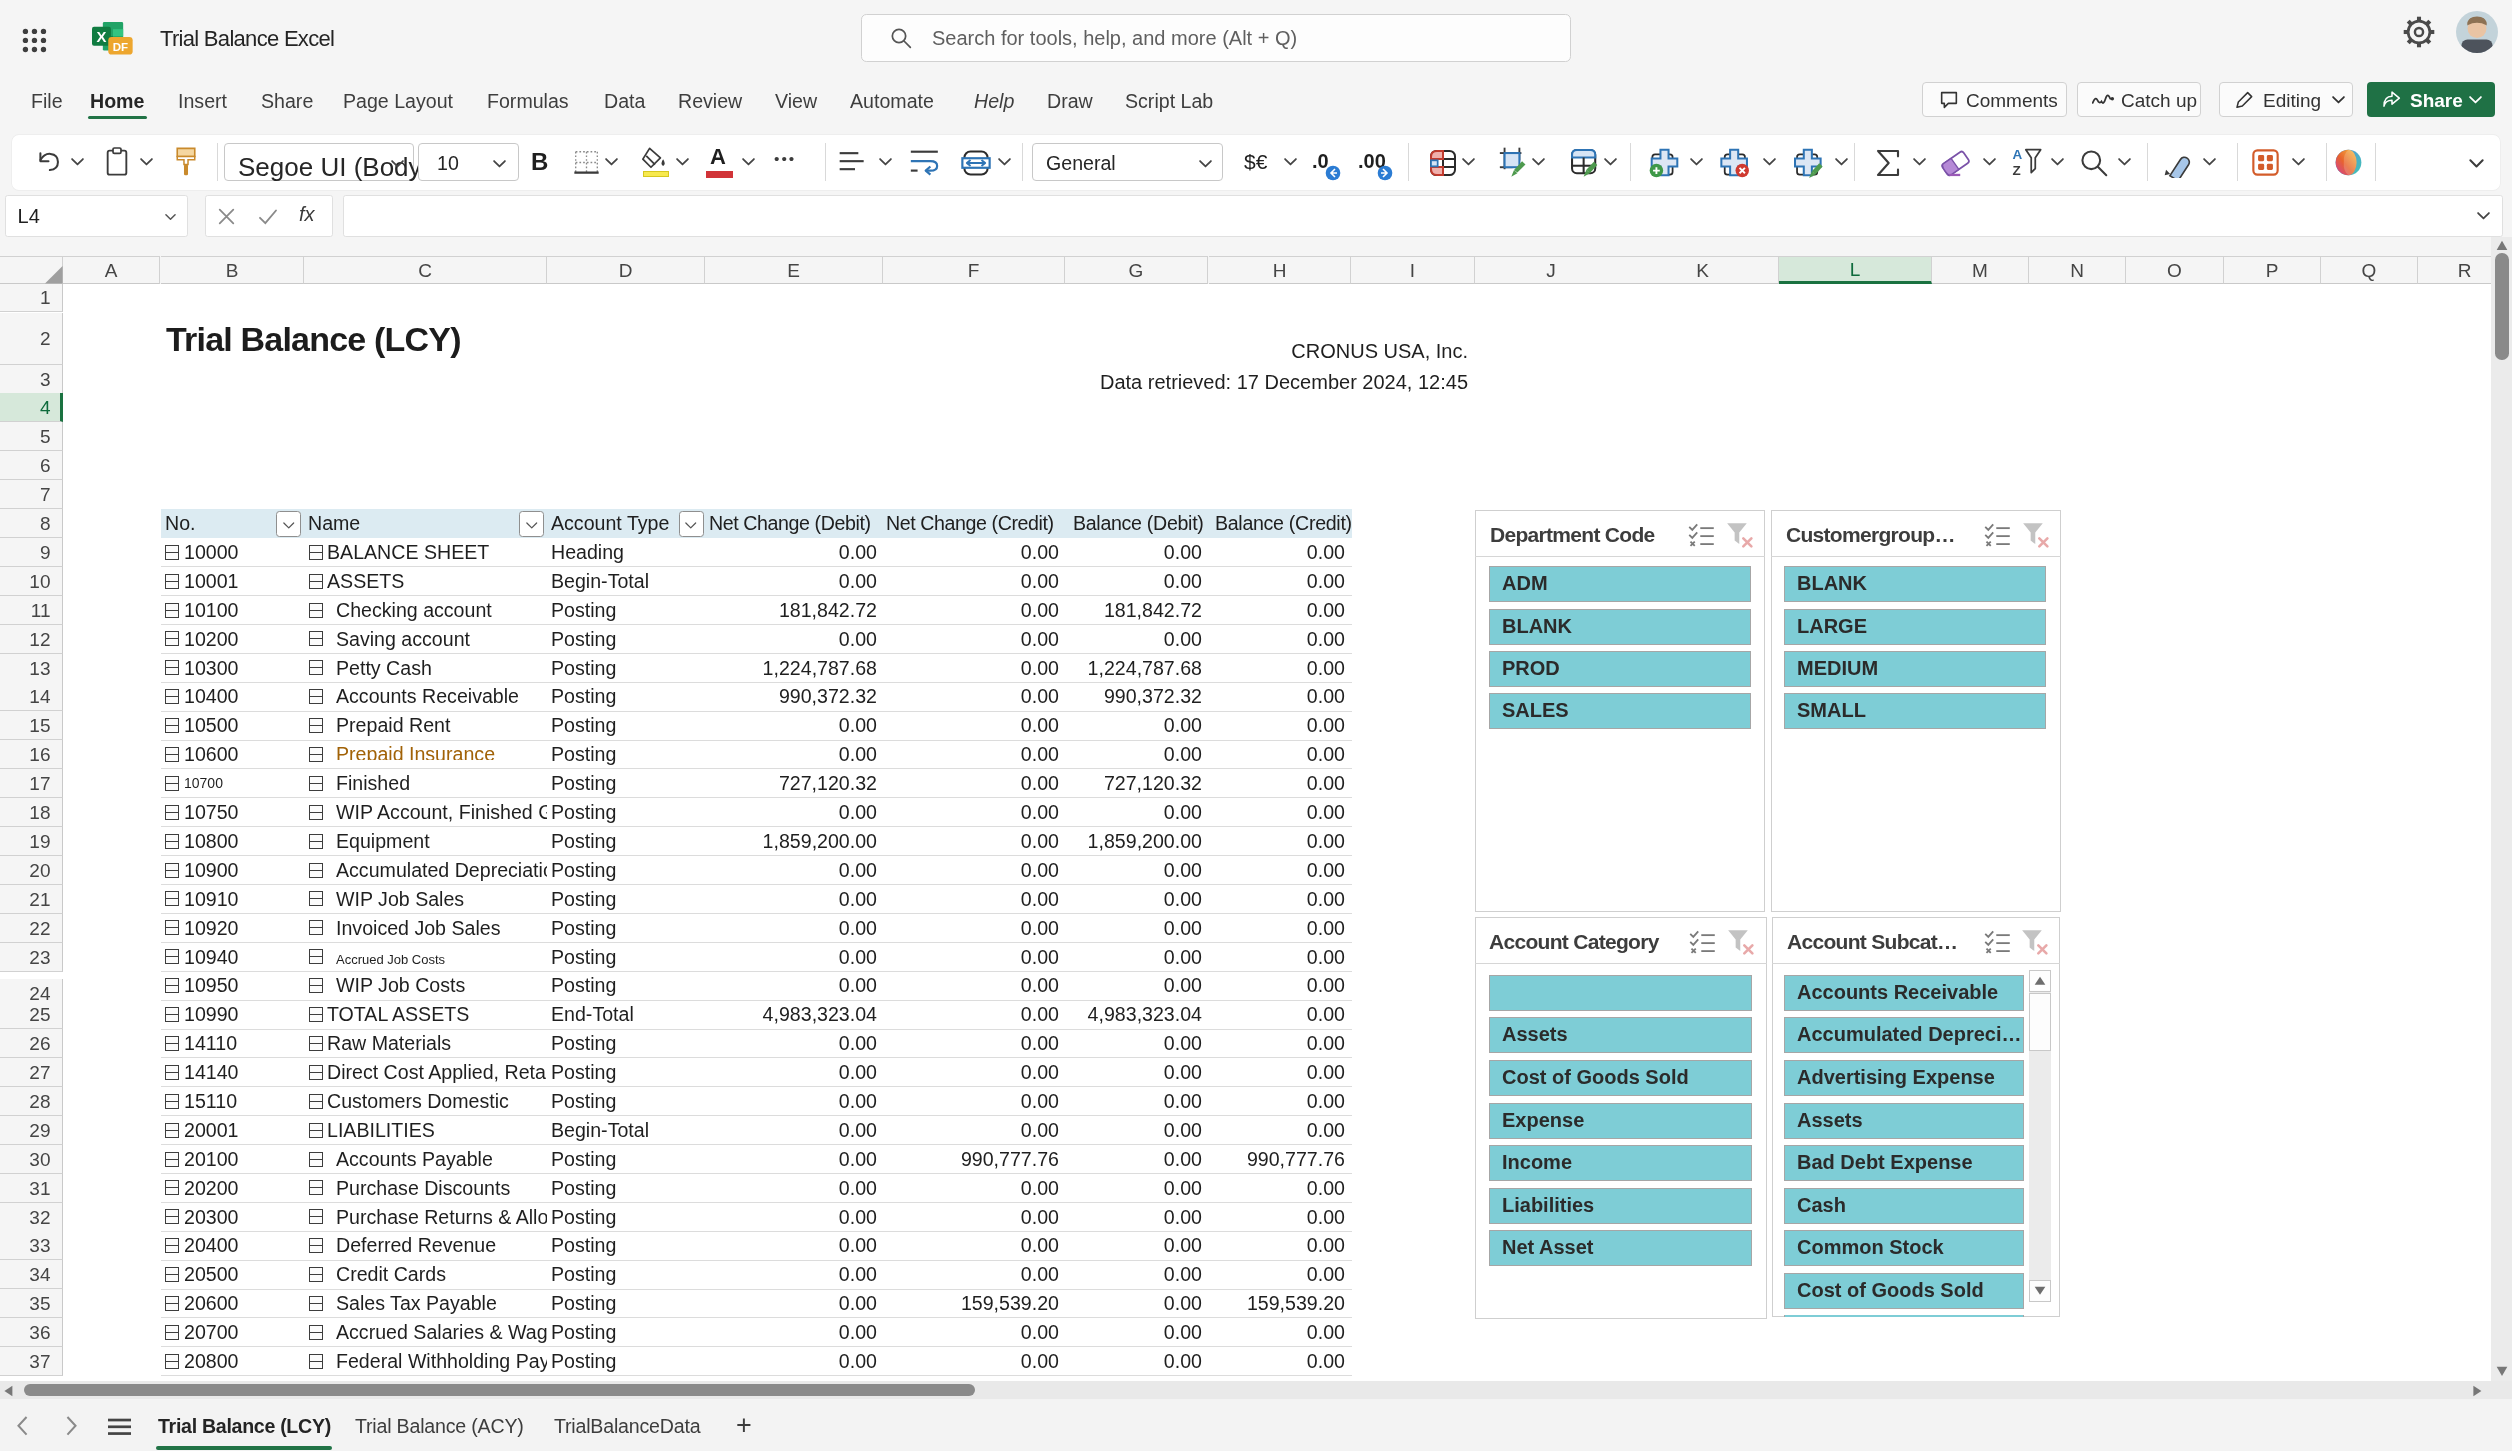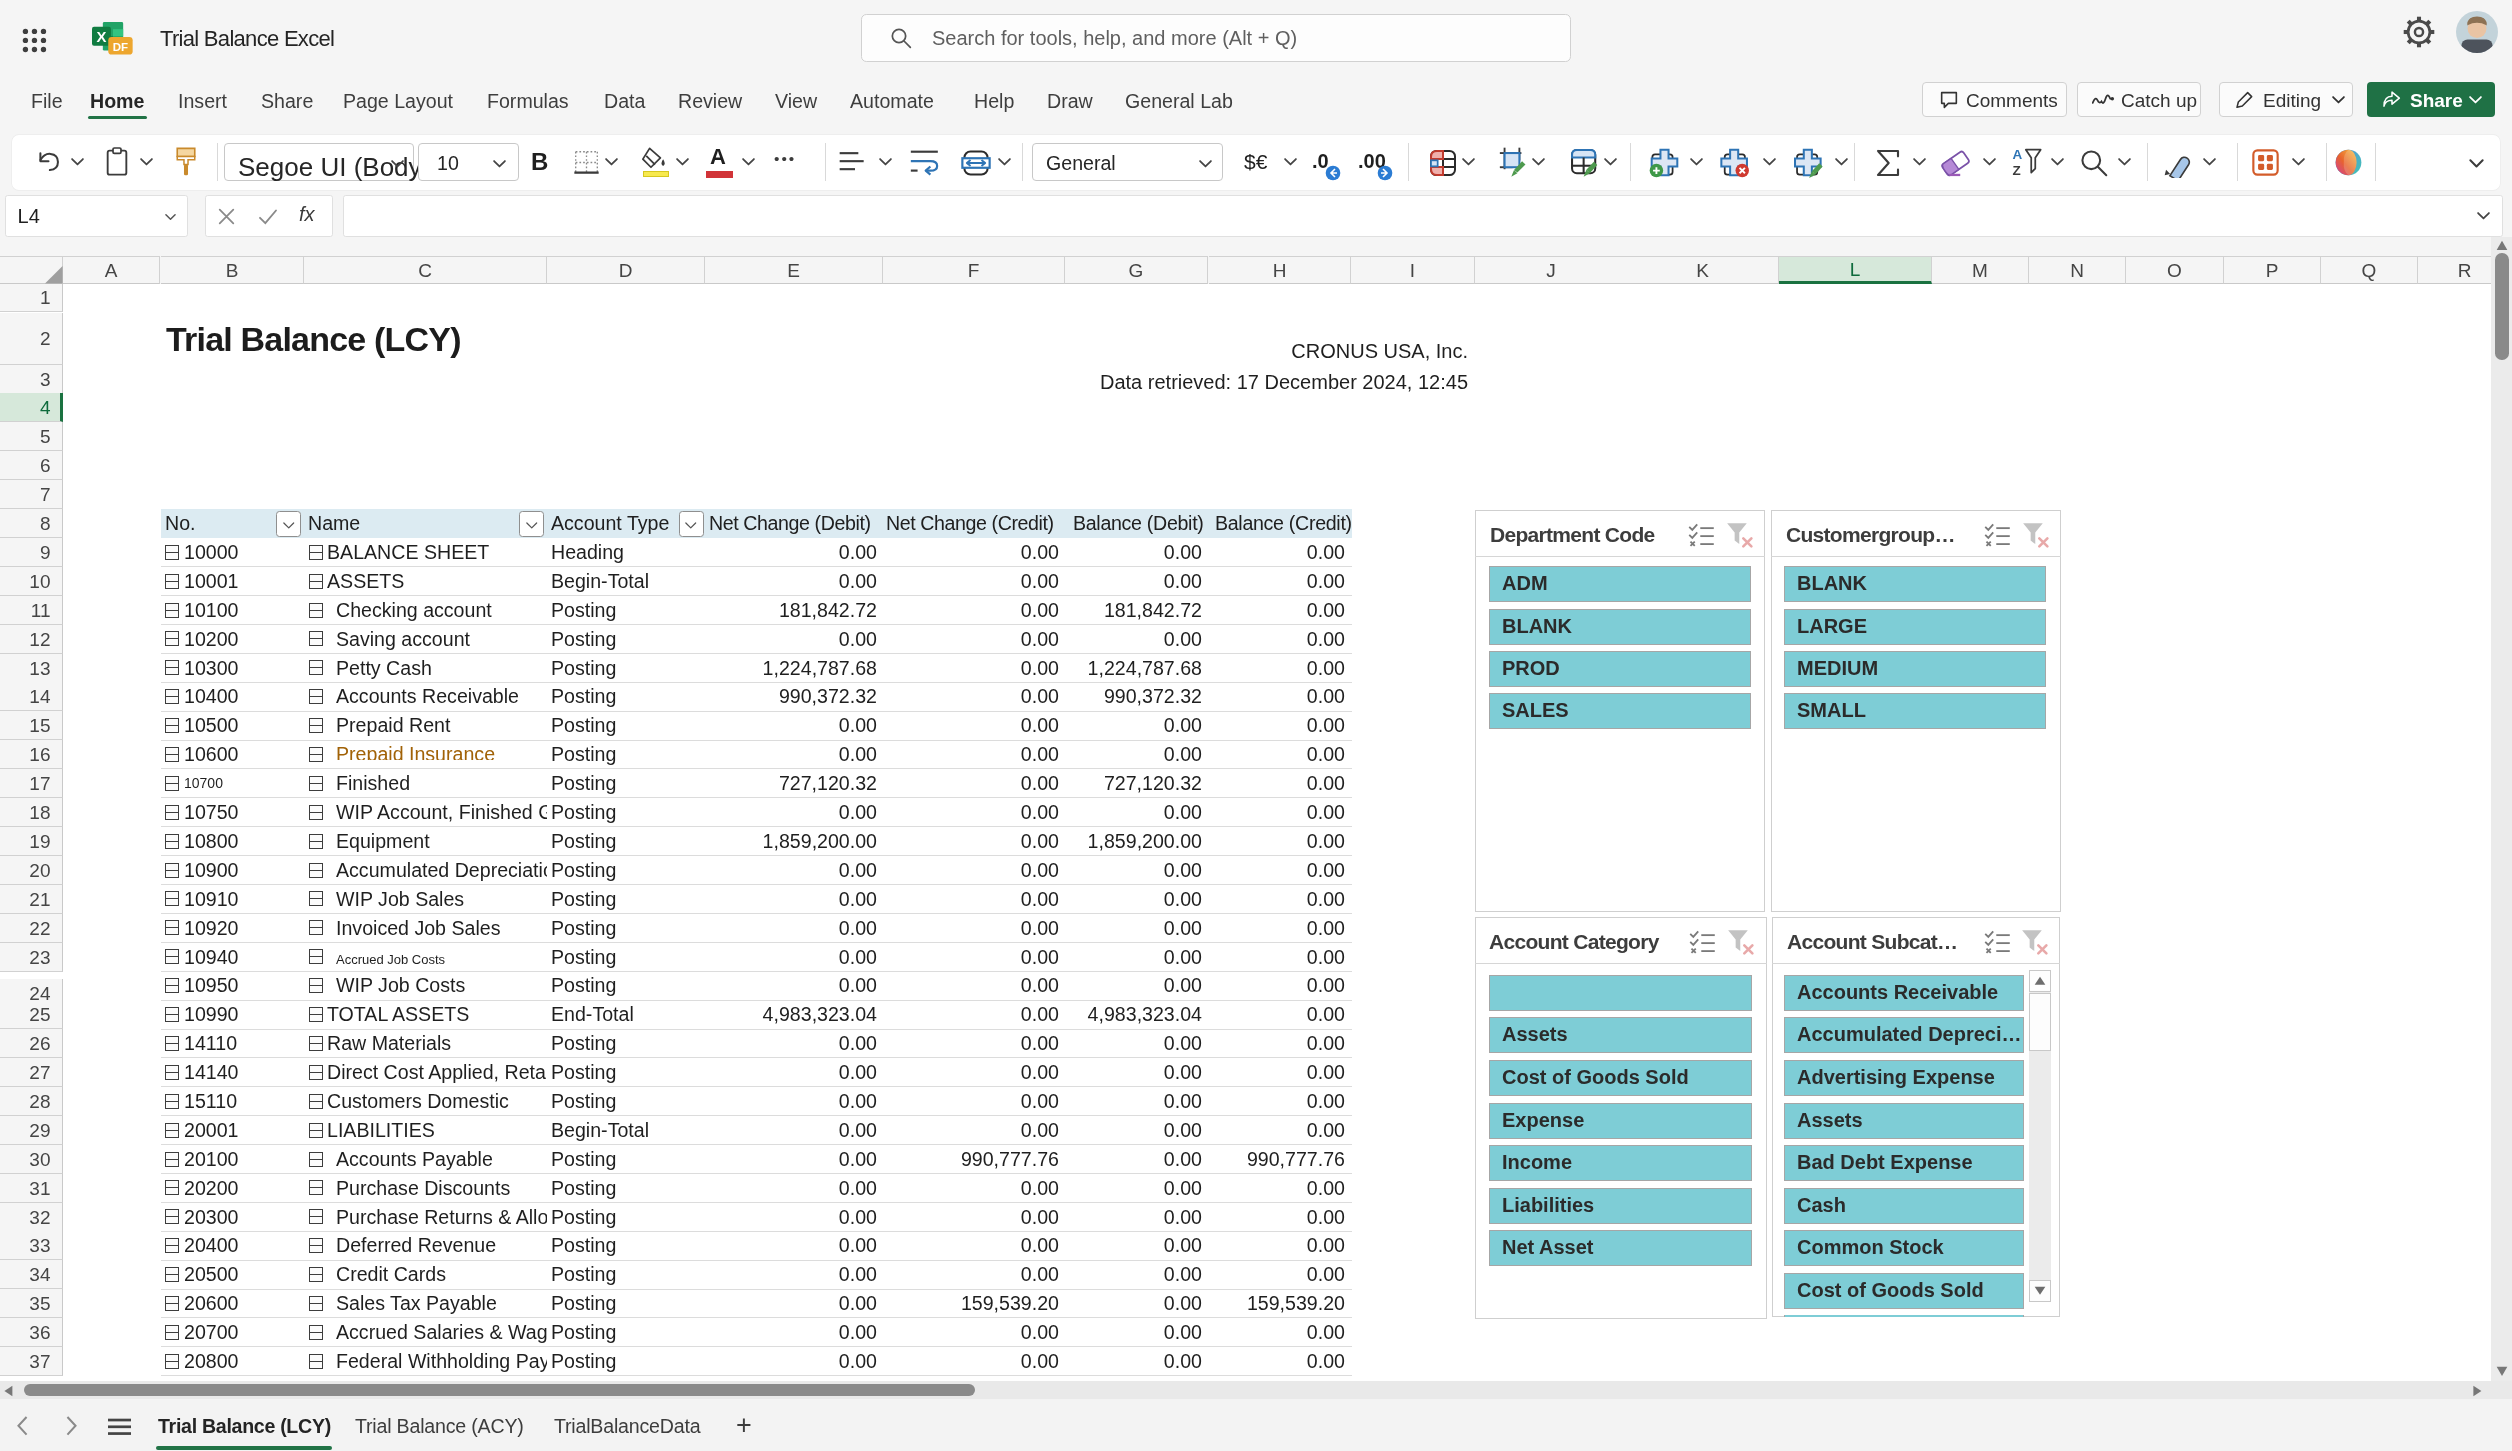--- a/index.html
+++ b/index.html
@@ -74,23 +74,23 @@
 <div style="position:absolute;left:31px;top:90px;font-size:19.6px;color:#3e3e3e;white-space:nowrap;">File</div>
 <div style="position:absolute;left:90px;top:90px;font-size:19.6px;color:#262626;white-space:nowrap;font-weight:600;">Home</div>
 <div style="position:absolute;left:178px;top:90px;font-size:19.6px;color:#3e3e3e;white-space:nowrap;">Insert</div>
 <div style="position:absolute;left:261px;top:90px;font-size:19.6px;color:#3e3e3e;white-space:nowrap;">Share</div>
 <div style="position:absolute;left:343px;top:90px;font-size:19.6px;color:#3e3e3e;white-space:nowrap;">Page Layout</div>
 <div style="position:absolute;left:487px;top:90px;font-size:19.6px;color:#3e3e3e;white-space:nowrap;">Formulas</div>
 <div style="position:absolute;left:604px;top:90px;font-size:19.6px;color:#3e3e3e;white-space:nowrap;">Data</div>
 <div style="position:absolute;left:678px;top:90px;font-size:19.6px;color:#3e3e3e;white-space:nowrap;">Review</div>
 <div style="position:absolute;left:775px;top:90px;font-size:19.6px;color:#3e3e3e;white-space:nowrap;">View</div>
 <div style="position:absolute;left:850px;top:90px;font-size:19.6px;color:#3e3e3e;white-space:nowrap;">Automate</div>
-<div style="position:absolute;left:974px;top:90px;font-size:19.6px;color:#3e3e3e;white-space:nowrap;">Help</div>
+<div style="position:absolute;left:974px;top:90px;font-size:19.6px;color:#3e3e3e;white-space:nowrap;font-style:italic;">Help</div>
 <div style="position:absolute;left:1047px;top:90px;font-size:19.6px;color:#3e3e3e;white-space:nowrap;">Draw</div>
-<div style="position:absolute;left:1125px;top:90px;font-size:19.6px;color:#3e3e3e;white-space:nowrap;">General Lab</div>
+<div style="position:absolute;left:1125px;top:90px;font-size:19.6px;color:#3e3e3e;white-space:nowrap;">Script Lab</div>
 <div style="position:absolute;left:88px;top:116px;width:59px;height:3.4px;background:#217346;border-radius:2px;"></div>
 <div style="position:absolute;left:1922px;top:82px;width:145px;height:35px;background:#fbfbfb;border:1.4px solid #d1d1d1;border-radius:4px;"></div>
 <svg style="position:absolute;left:1939px;top:90px" width="20" height="20" viewBox="0 0 30 30">
 <path d="M4 4 h22 v16 h-12 l-6 6 v-6 h-4 z" fill="none" stroke="#333" stroke-width="2.4" stroke-linejoin="round"></path>
     </svg>
 <div style="position:absolute;left:1966px;top:90px;font-size:19px;color:#333;white-space:nowrap;">Comments</div>
 <div style="position:absolute;left:2077px;top:82px;width:124px;height:35px;background:#fbfbfb;border:1.4px solid #d1d1d1;border-radius:4px;"></div>
 <svg style="position:absolute;left:2092px;top:92px" width="23" height="17.6" viewBox="0 0 34 26">
 <path d="M1 16 Q5 6 8 12 T14 14 Q17 20 20 10 T27 10" fill="none" stroke="#333" stroke-width="2.6" stroke-linecap="round"></path>
 <circle cx="30" cy="10" r="2.6" fill="#333"></circle>

